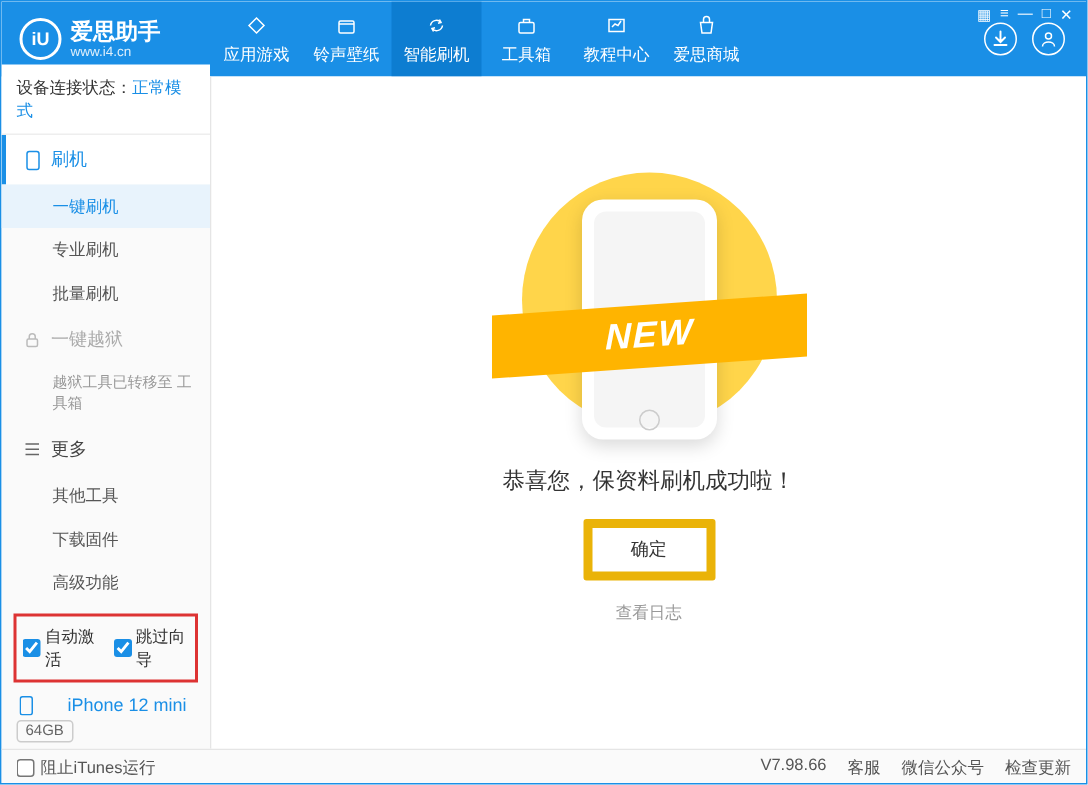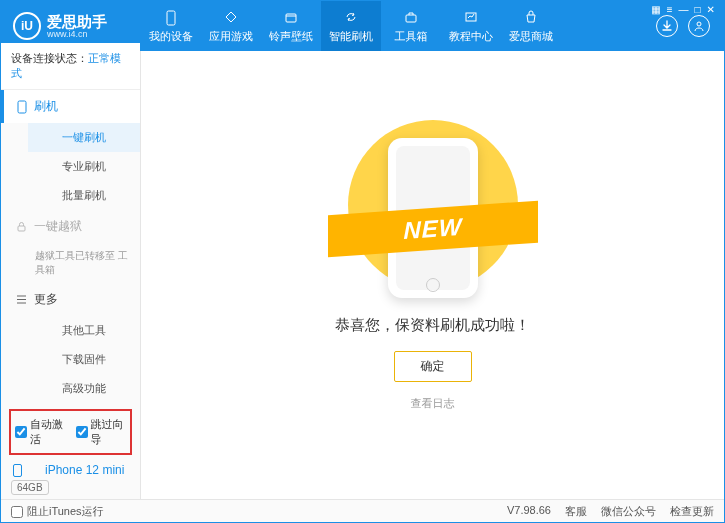--- a/index.html
+++ b/index.html
@@ -25,21 +25,21 @@
 
 .body { display: flex; height: 448px; }
 .sidebar { width: 140px; border-right: 1px solid #e5e5e5; display: flex; flex-direction: column; background: #fafafa; justify-content: flex-end; }
 .conn-status { padding: 8px 10px; font-size: 11px; color: #333; border-bottom: 1px solid #eee; background: #fff; }
 .conn-status .mode { color: #1a8fe6; }
 
 .side-group { }
 .side-header { display: flex; align-items: center; gap: 6px; padding: 8px 14px; color: #444; font-size: 12px; }
 .side-header.locked { color: #aaa; }
 .side-header.active-main { border-left: 3px solid #1a8fe6; background: #fff; color: #1a8fe6; padding-left: 11px; }
-.side-item { padding: 7px 10px 7px 34px; font-size: 11px; color: #555; cursor: pointer; margin-left: 27px; }
+.side-item { padding: 7px 10px 7px 34px; font-size: 11px; color: #555; cursor: pointer; }
 .side-item.active { background: #e8f3fc; color: #1a8fe6; }
 .side-note { padding: 6px 10px 6px 34px; font-size: 10px; color: #999; line-height: 1.4; }
 
 .checks { border: 2px solid #d33; margin: 6px 8px 4px 8px; padding: 6px 4px; display: flex; gap: 10px; }
 .chk { display: flex; align-items: center; gap: 3px; font-size: 11px; color: #333; }
 .chk input { accent-color: #1a8fe6; width: 12px; height: 12px; }
 
 .device { padding: 4px 10px; }
 .device-name { color: #1a8fe6; font-size: 12px; display: flex; align-items: center; gap: 21px; }
 .device-badge { display: inline-block; border: 1px solid #ccc; border-radius: 3px; padding: 1px 5px; font-size: 10px; color: #666; margin: 3px 0 0 0; }
@@ -48,21 +48,21 @@
 .illus { width: 210px; height: 170px; position: relative; margin-top: -20px; }
 .circle-bg { width: 170px; height: 170px; background: #ffd54a; border-radius: 50%; position: absolute; left: 20px; top: 0; }
 .phone { position: absolute; left: 60px; top: 18px; width: 90px; height: 160px; background: #fff; border-radius: 14px; box-shadow: 0 4px 12px rgba(0,0,0,0.15); }
 .phone::before { content: ""; position: absolute; inset: 8px; border-radius: 8px; background: #f5f5f5; }
 .phone-home { position: absolute; bottom: 6px; left: 50%; transform: translateX(-50%); width: 14px; height: 14px; border: 1px solid #ccc; border-radius: 50%; }
 .ribbon { position: absolute; top: 88px; left: 0; width: 210px; height: 42px; background: #ffb400; transform: skewY(-4deg); display: flex; align-items: center; justify-content: center; }
 .ribbon::before, .ribbon::after { content: ""; position: absolute; width: 0; height: 0; top: 0; }
 .ribbon span { font-weight: 900; font-size: 24px; color: #fff; font-style: italic; letter-spacing: 1px; }
 
 .msg { margin-top: 26px; font-size: 15px; color: #333; }
-.ok-btn { margin-top: 16px; border: 1px solid #eab308; background: #fff; padding: 6px 26px; font-size: 12px; color: #333; cursor: pointer; border-radius: 2px; }
+.ok-btn { margin-top: 16px; border: 6px solid #eab308; background: #fff; padding: 6px 26px; font-size: 12px; color: #333; cursor: pointer; border-radius: 2px; }
 .view-log { margin-top: 14px; font-size: 11px; color: #999; cursor: pointer; }
 
 .statusbar { height: 24px; border-top: 1px solid #e5e5e5; display: flex; align-items: center; padding: 0 10px; background: #fafafa; font-size: 11px; color: #555; }
 .statusbar .left { display: flex; align-items: center; gap: 4px; }
 .statusbar .right { margin-left: auto; display: flex; gap: 14px; }
 
 .mini-icon { width: 13px; height: 13px; display: inline-flex; align-items: center; justify-content: center; }
 svg { display: block; }
 </style>
 </head>
@@ -78,28 +78,20 @@
 
 <div class="titlebar">
   <div class="logo-area">
     <div class="logo-icon">iU</div>
     <div class="logo-text">
       <span class="logo-title">爱思助手</span>
       <span class="logo-url">www.i4.cn</span>
     </div>
   </div>
   <div class="nav" id="nav">
-      <div class="nav-item">
-        <span class="nav-icon">
-          <svg width="14" height="16" viewBox="0 0 14 16">
-            <rect x="3" y="1" width="8" height="14" rx="1.5" stroke="#fff" fill="none"></rect>
-          </svg>
-        </span>
-        <span class="nav-label">我的设备</span>
-      </div>
       <div class="nav-item">
         <span class="nav-icon">
           <svg width="14" height="16" viewBox="0 0 14 16">
             <path d="M7 2l5 5-5 5-5-5z" stroke="#fff" fill="none"></path>
           </svg>
         </span>
         <span class="nav-label">应用游戏</span>
       </div>
       <div class="nav-item">
         <span class="nav-icon">

